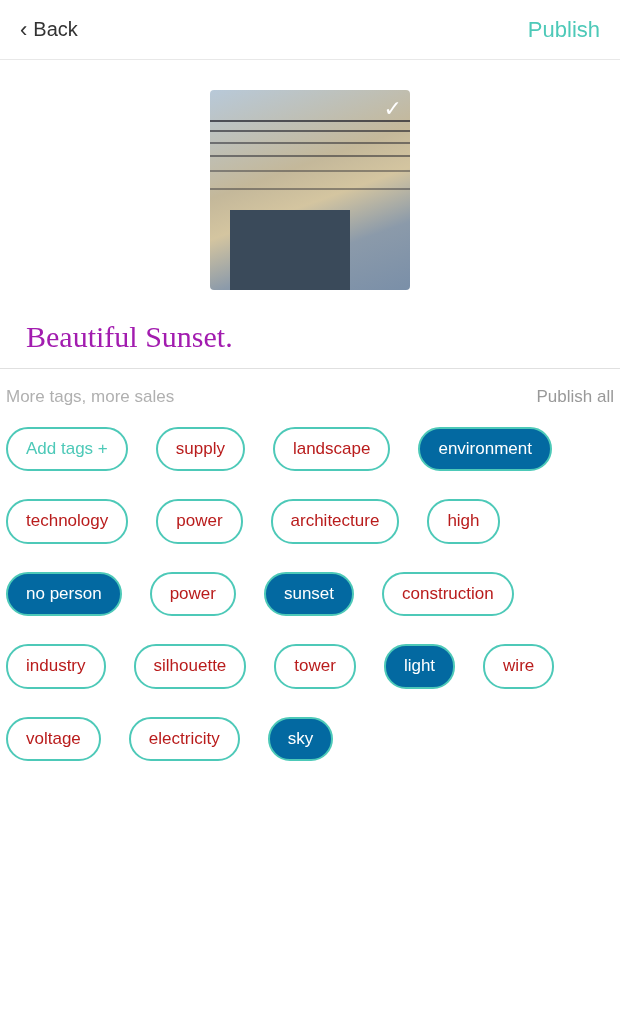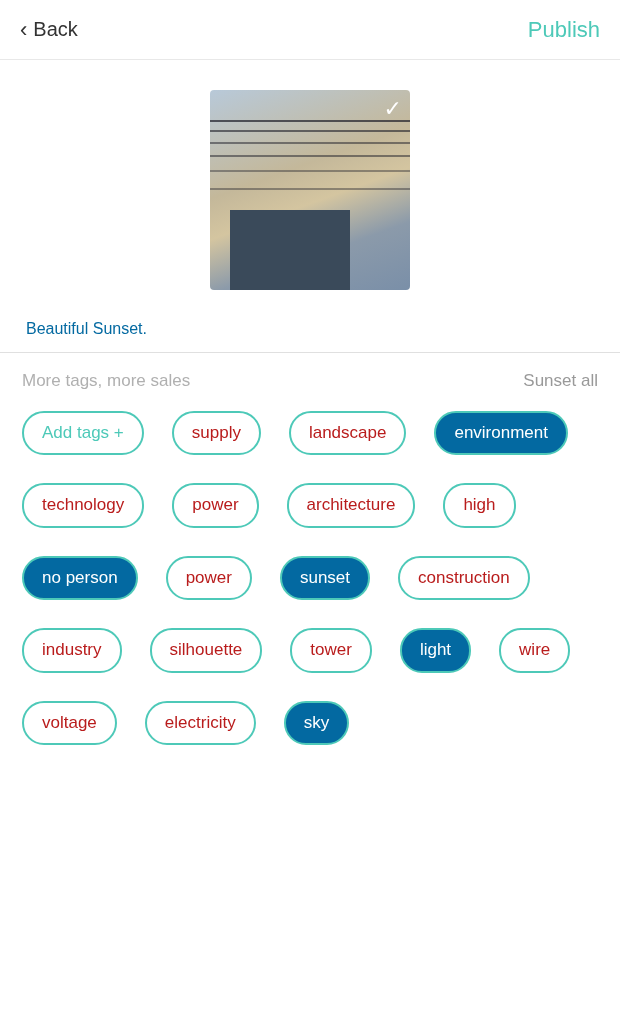--- a/index.html
+++ b/index.html
@@ -114,28 +114,29 @@
       line-height: 1;
     }
 
     
     .title-section {
       padding: 10px 26px 14px;
       border-bottom: 1px solid #e0e0e0;
     }
 
     .photo-title {
-      font-size: 16px;
-      color: #0369a1;
-      font-weight: 400;
+      font-size: 30px;
+      color: #a21caf;
+      font-weight: 400;
+      font-family: Liberation Serif, serif;
     }
 
     
     .tags-section {
-      padding: 18px 22px;
+      padding: 18px 6px;
     }
 
     .tags-header {
       display: flex;
       align-items: center;
       justify-content: space-between;
       margin-bottom: 20px;
     }
 
     .tags-hint {
@@ -209,21 +210,21 @@
   </div>
 </div>
 
 <div class="title-section">
   <span class="photo-title">Beautiful Sunset.</span>
 </div>
 
 <div class="tags-section">
   <div class="tags-header">
     <span class="tags-hint">More tags, more sales</span>
-    <button class="select-all-btn">Sunset all</button>
+    <button class="select-all-btn">Publish all</button>
   </div>
 
   <div class="tags-wrapper">
     <button class="add-tags-btn">Add tags +</button>
 
   <button class="tag">supply</button>
       <button class="tag">landscape</button>
       <button class="tag selected">environment</button>
       <button class="tag">technology</button>
       <button class="tag">power</button>

